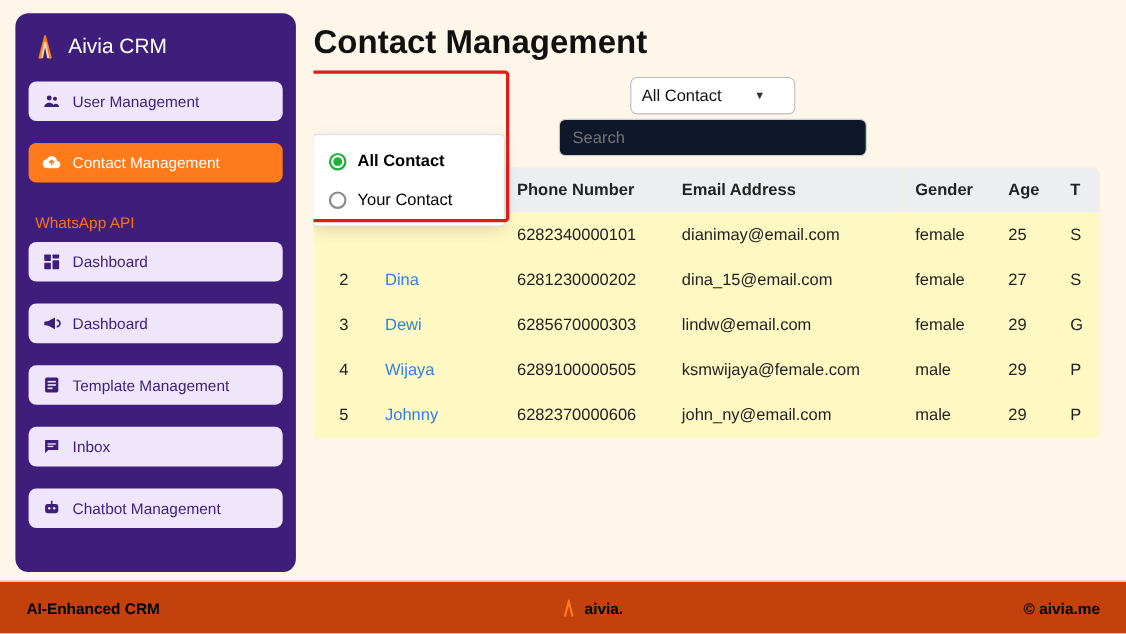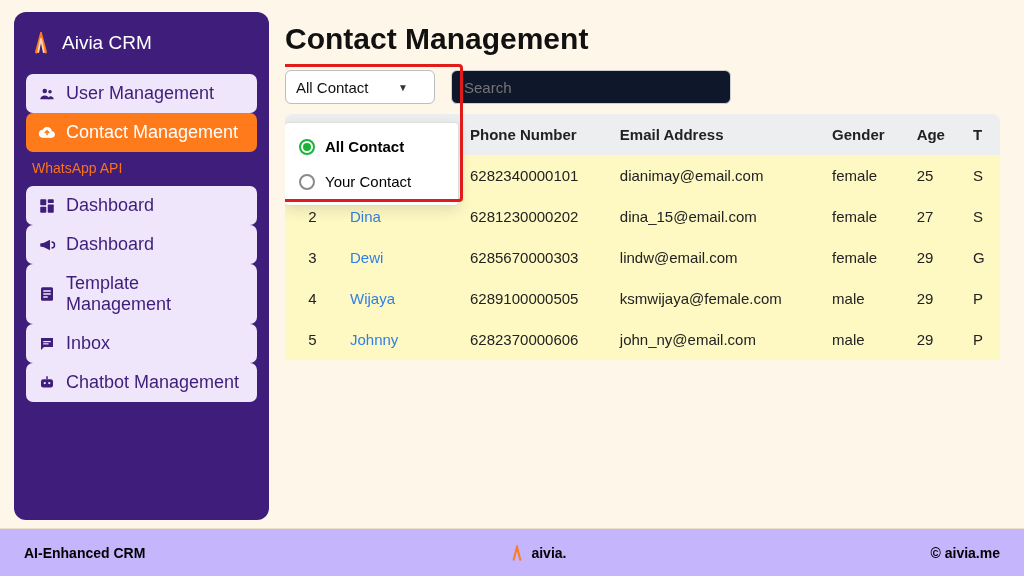--- a/index.html
+++ b/index.html
@@ -40,23 +40,23 @@
     color: #fff;
   }
   .nav-item {
     display: flex;
     align-items: center;
     gap: 10px;
     background: #efe6fb;
     color: #3e1e7a;
     border-radius: 7px;
     padding: 9px 12px;
-    font-size: 18px;
+    font-size: 14px;
     font-weight: 500;
-    margin-bottom: 0;
+    margin-bottom: 20px;
     cursor: pointer;
   }
   .nav-item.active {
     background: #ff7a1a;
     color: #fff;
   }
   .nav-item.active svg { fill:#fff; stroke:#fff; }
   .section-label {
     color: #f97316;
     font-size: 14px;
@@ -70,23 +70,24 @@
     position: relative;
   }
   .page-title {
     font-size: 30px;
     font-weight: 800;
     color: #111;
     margin-bottom: 14px;
   }
   .controls {
     display:flex;
-    gap:16px;
+    gap:4px;
     align-items:center;
     margin-bottom: 6px;
+    flex-direction: column;
   }
   .filter-select {
     width: 150px;
     height: 34px;
     border: 1px solid #bdbdbd;
     border-radius: 6px;
     background:#fff;
     padding: 0 26px 0 10px;
     font-size: 15px;
     color:#111;
@@ -167,21 +168,21 @@
     color:#222;
     border-top:0;
   }
   .row-idx { width:36px; text-align:center; color:#222; }
   .name-cell { color:#2f7fe6; cursor:pointer; }
   .col-hidden-first { width:55px; }
   .footer {
     position:absolute;
     left:0; right:0; bottom:0;
     height:48px;
-    background:#c4b5fd;
+    background:#c2410c;
     border-top:1px solid #e9e1cd;
     display:flex;
     align-items:center;
     justify-content:space-between;
     padding:16px 24px;
     font-size:14px;
   }
   .footer-center { display:flex; align-items:center; gap:6px; font-weight:700; }
   .footer-logo { width:16px;height:16px; }
 </style>

